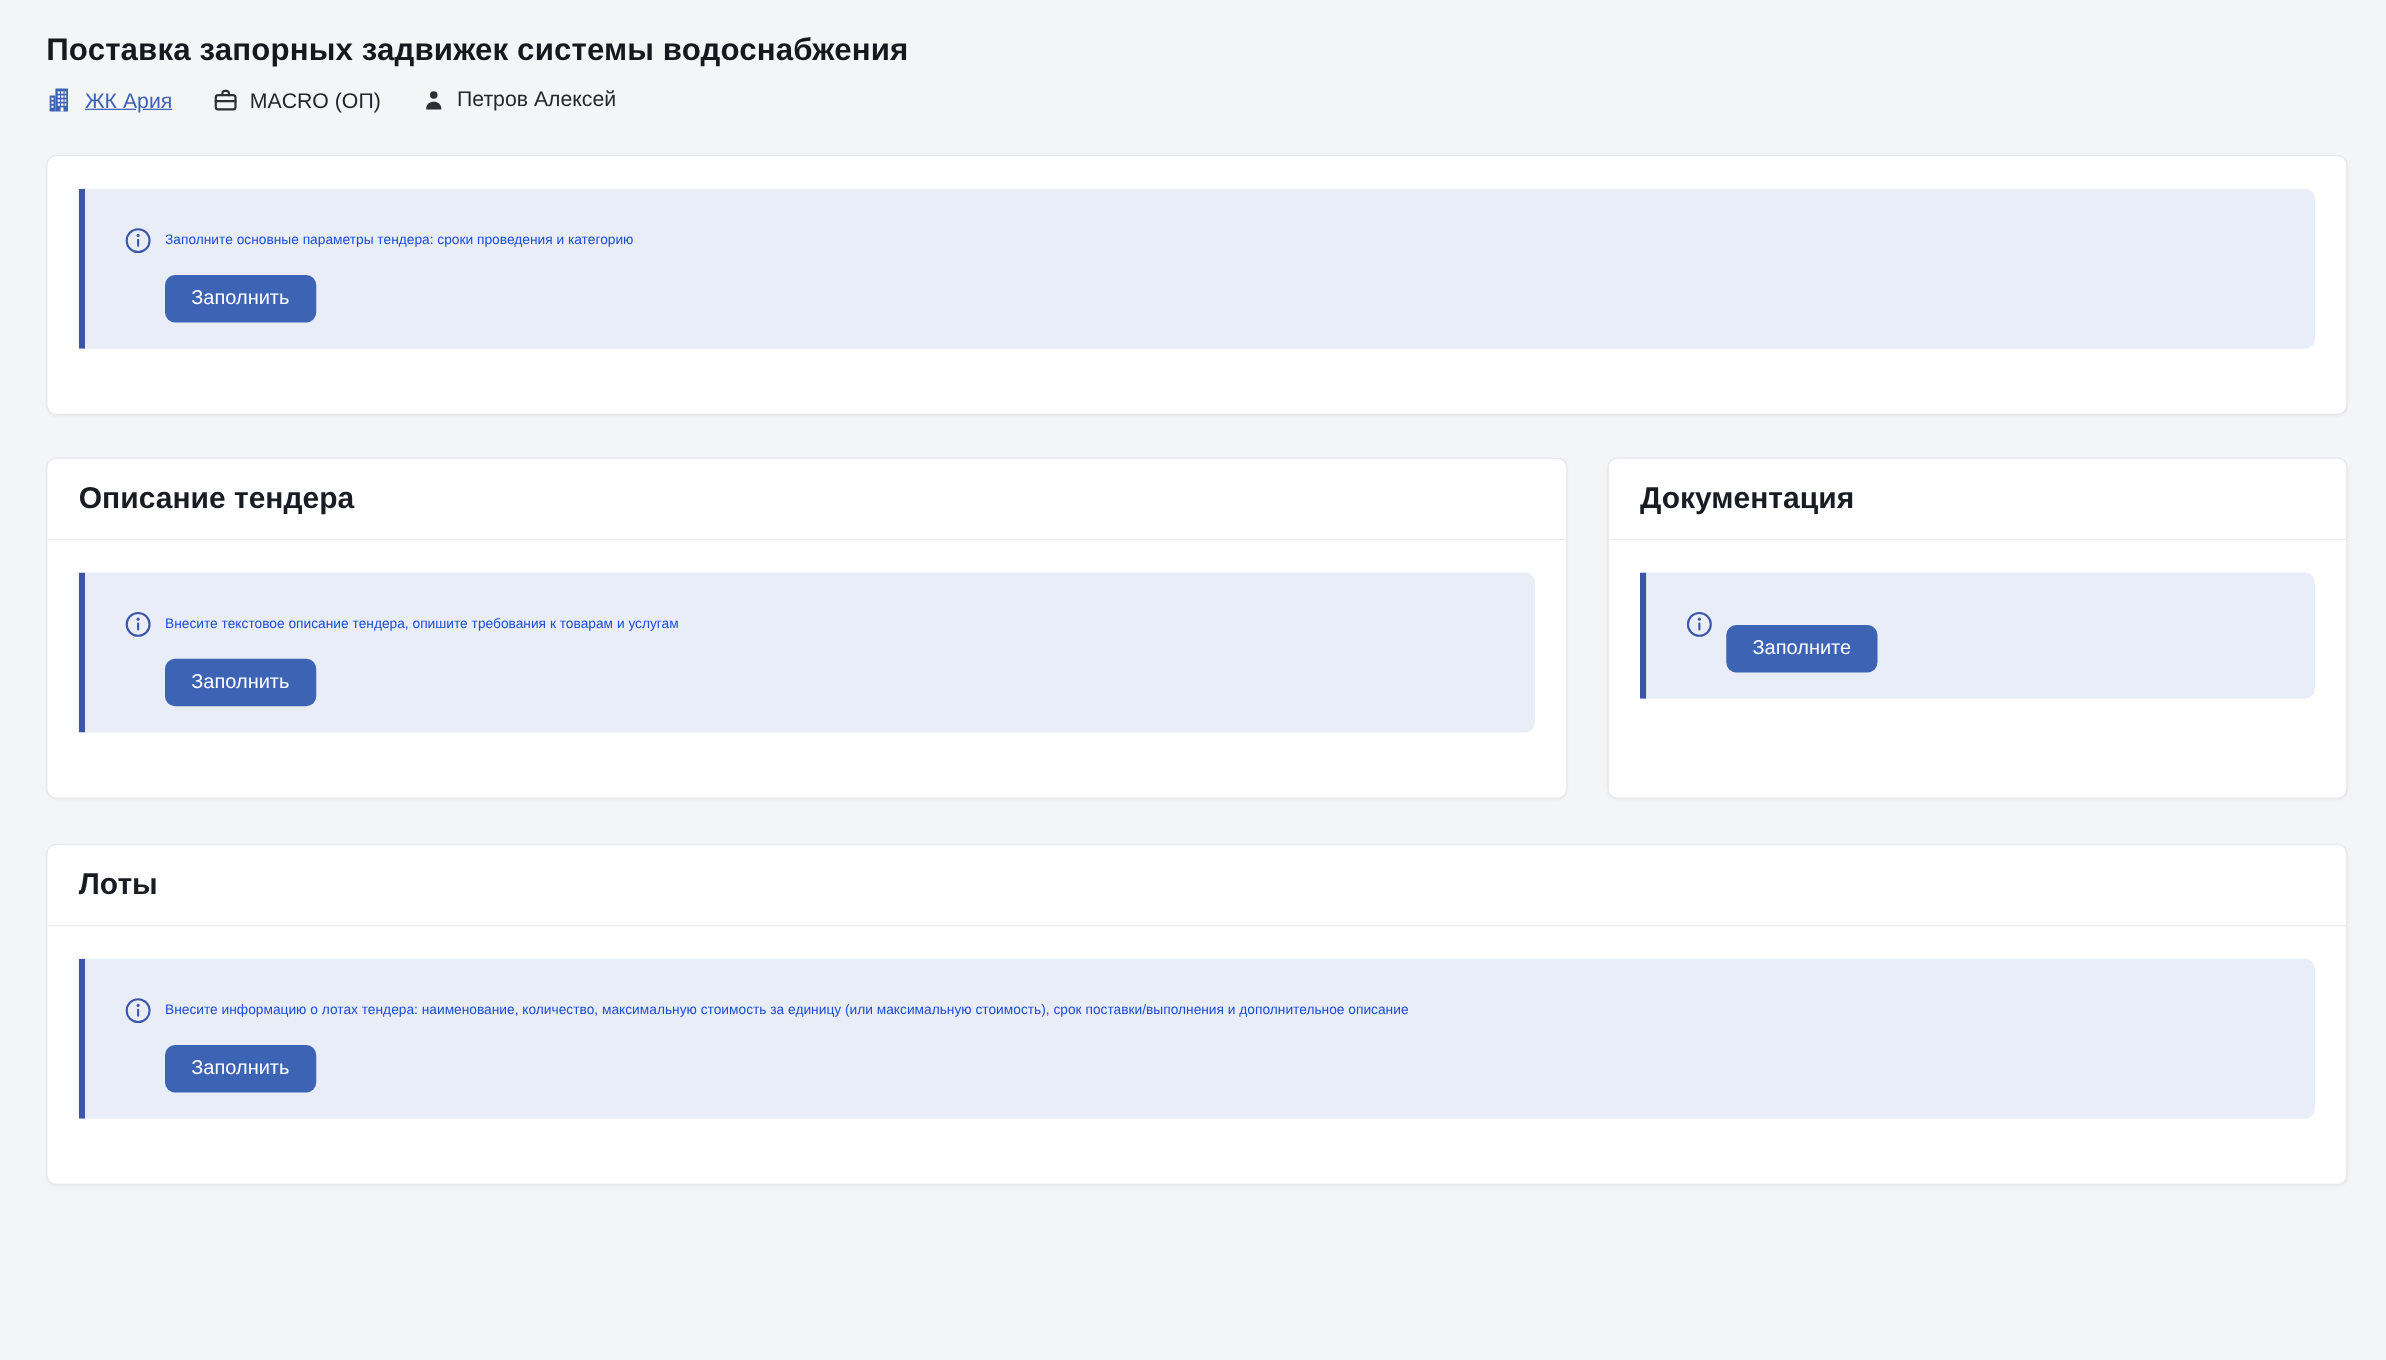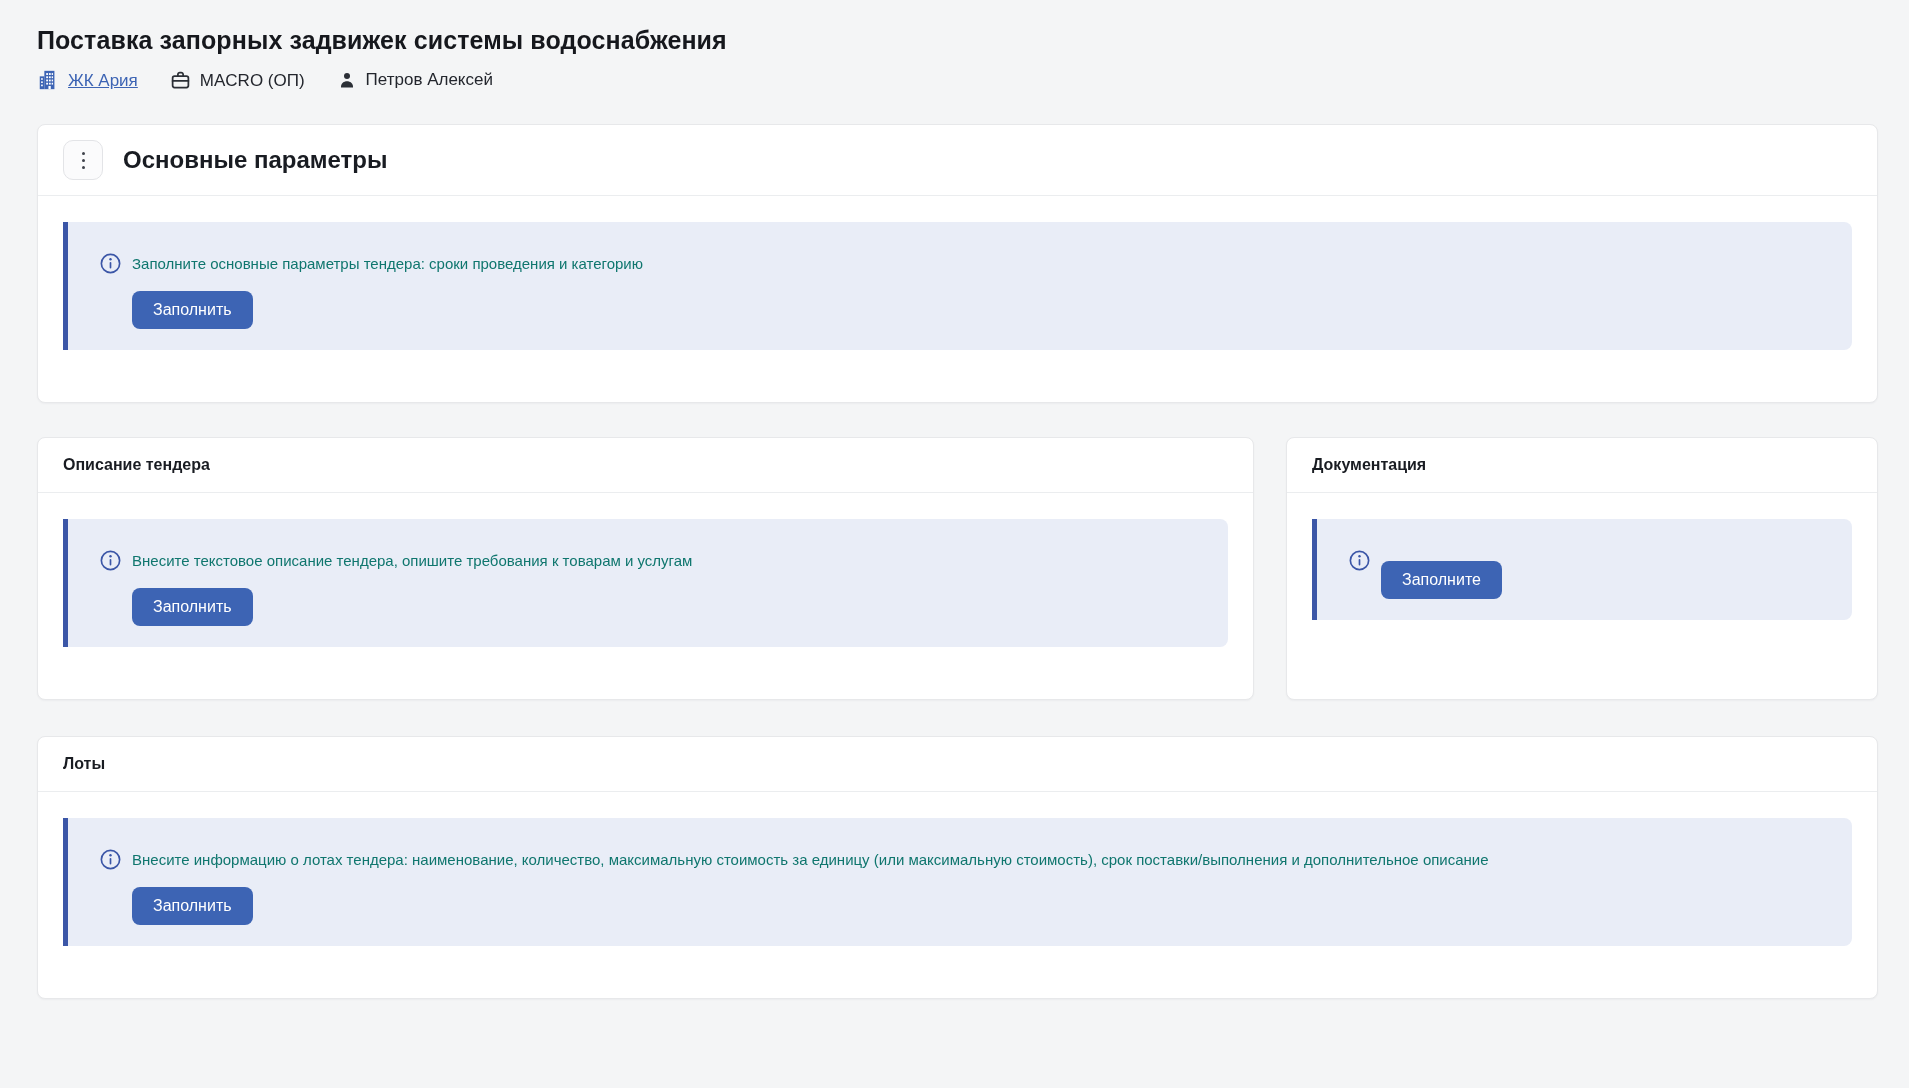--- a/index.html
+++ b/index.html
@@ -25,41 +25,41 @@
     border-radius:8px;
     box-shadow:0 1px 2px rgba(20,25,40,.04);
   }
   .card-header {
     display:flex; align-items:center;
     padding:15px 25px;
     border-bottom:1px solid #ebedef;
   }
   .card-header.slim { padding:18px 25px; }
   .card-title { font-size:24px; font-weight:600; color:#191c22; }
-  .card-title.sm { font-size:16px; }
+  .card-title.sm { font-size:24px; }
   .card-body { padding:26px 25px 52px 25px; }
 
   .kebab-btn {
     width:40px; height:40px; margin-right:20px;
     border:1px solid #e3e4e7; border-radius:10px; background:#fbfbfc;
     display:flex; flex-direction:column; align-items:center; justify-content:center;
     gap:4px; cursor:pointer; flex:none;
   }
   .kebab-btn .dot { width:3px; height:3px; border-radius:50%; background:#3f434b; }
 
   .alert {
     display:flex; align-items:flex-start;
     background:#e9edf7;
     border-left:5px solid #3b56a7;
     border-radius:0 8px 8px 0;
     padding:28px 24px 21px 32px;
   }
   .alert .a-icon { flex:none; margin:3px 11px 0 0; color:#3b56a7; display:flex; }
   .alert .a-content { display:flex; flex-direction:column; align-items:flex-start; }
-  .alert .a-text { font-size:15px; line-height:27px; color:#0f766e; }
+  .alert .a-text { font-size:11px; line-height:27px; color:#1d4ed8; }
   .btn-primary {
     margin-top:14px;
     background:#3d64b4; color:#ffffff;
     border:none; border-radius:8px;
     font-family:inherit; font-size:16px; line-height:20px;
     padding:9px 21px; cursor:pointer;text-align:center;
   }
 
   .mt-card { margin-top:33px; }
   .row-2 { display:flex; gap:32px; margin-top:34px; }
@@ -119,28 +119,20 @@
         <svg width="20" height="20" viewBox="0 0 24 24" fill="#2b2f36">
           <circle cx="12" cy="7.2" r="3.6"></circle>
           <path d="M4.8 20.2c0-4.1 3.3-6.6 7.2-6.6s7.2 2.5 7.2 6.6v.8H4.8z"></path>
         </svg>
       </span>
       <span>Петров Алексей</span>
     </div>
   </div>
 
   <div class="card mt-card">
-    <div class="card-header">
-      <button class="kebab-btn" aria-label="menu">
-        <span class="dot"></span>
-          <span class="dot"></span>
-          <span class="dot"></span>
-      </button>
-      <div class="card-title">Основные параметры</div>
-    </div>
     <div class="card-body">
       <div class="alert">
         <span class="a-icon">
           <svg width="21" height="21" viewBox="0 0 20 20">
             <circle cx="10" cy="10" r="8.7" fill="none" stroke="currentColor" stroke-width="1.6"></circle>
             <circle cx="10" cy="6" r="1.15" fill="currentColor"></circle>
             <rect x="9.2" y="8.5" width="1.6" height="6.2" rx="0.8" fill="currentColor"></rect>
           </svg>
         </span>
         <div class="a-content">

